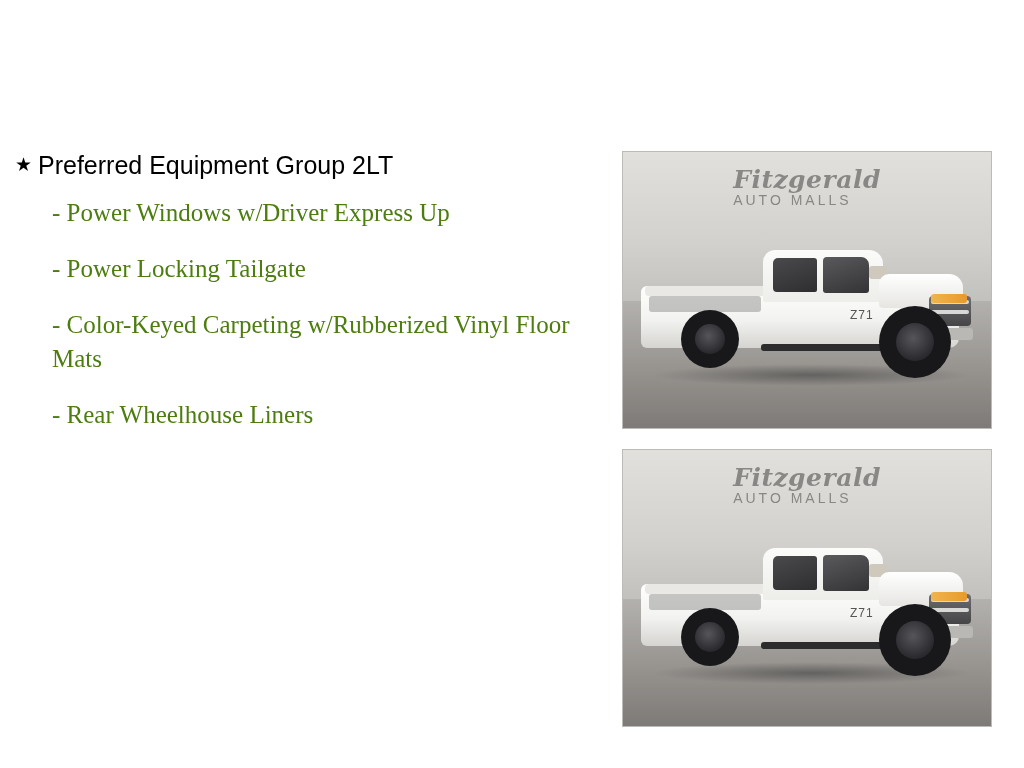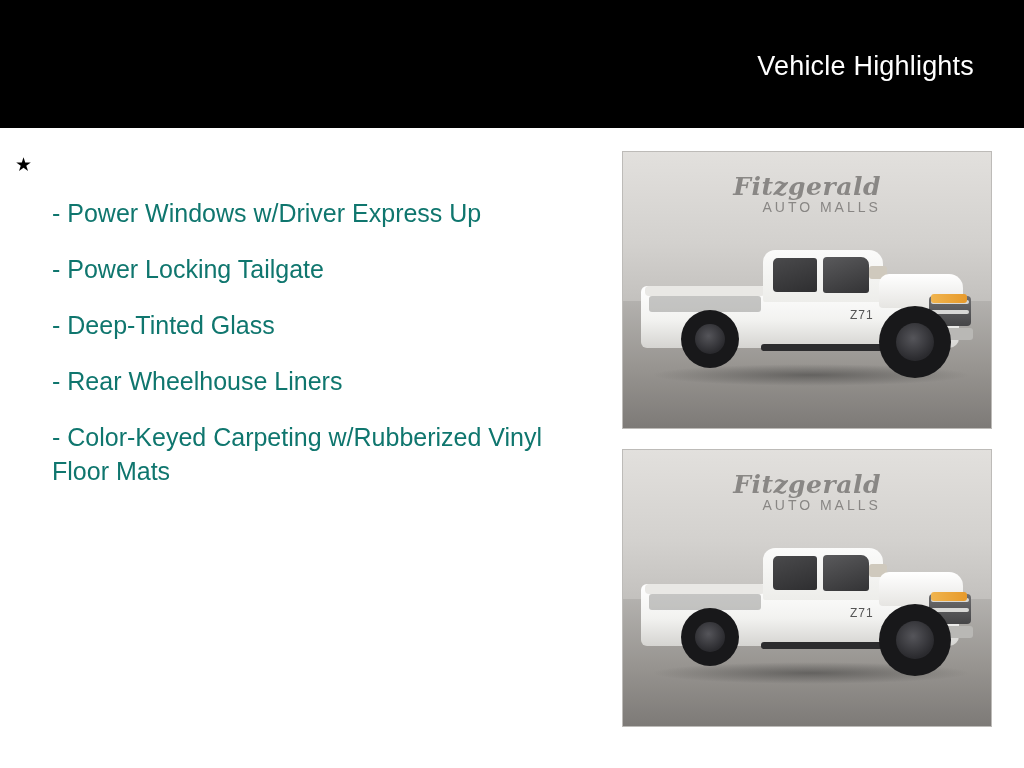--- a/index.html
+++ b/index.html
@@ -64,23 +64,24 @@
     color: #000000;
     padding-left: 3px;
   }
   .bullet-main-text {
     font-size: 25px;
     line-height: 34px;
   }
   .sub-item {
     font-size: 25px;
     line-height: 34px;
-    color: #0f766e;
+    color: #4d7c0f;
     margin: 0 0 22px 40px;
     max-width: 545px;
+    font-family: Liberation Serif, serif;
   }
   .sub-item:last-child { margin-bottom: 0; }
 
   .photos {
     position: absolute;
     left: 622px;
     top: 23px;
     width: 370px;
   }
   .photo {
@@ -98,23 +99,23 @@
     background: linear-gradient(180deg, #e2e0dd 0%, #d3d1ce 60%, #c2c0bd 100%);
   }
   .photo-bg-bottom {
     position: absolute;
     left: 0; bottom: 0; width: 100%; height: 46%;
     background: linear-gradient(180deg, #b3b1ae 0%, #96938f 55%, #7d7a77 100%);
   }
   .watermark {
     position: absolute;
     left: 50%;
-    top: 21px;
+    top: 14px;
     transform: translateX(-50%);
-    text-align: right;
+    text-align: left;
     color: #6e6c6a;
     opacity: 0.75;
   }
   .watermark .wm-main {
     font-family: "DejaVu Serif", serif;
     font-style: italic;
     font-weight: bold;
     font-size: 25px;
     letter-spacing: 0.5px;
     line-height: 28px;
@@ -250,37 +251,34 @@
     color: #555;
     letter-spacing: 1px;
     margin-left: 9px;
   }
 </style>
 </head>
 <body>
 
 <div class="slide">
 
-  <div class="header-bar">
-    <div class="header-title">Vehicle Highlights</div>
-  </div>
 
   <div class="content">
 
     <div class="bullets">
 
       <div class="bullet-main">
         <span class="star-icon">★</span>
+        <span class="bullet-main-text">Preferred Equipment Group 2LT</span>
       </div>
 
       <div class="sub-item">- Power Windows w/Driver Express Up</div>
       <div class="sub-item">- Power Locking Tailgate</div>
-      <div class="sub-item">- Deep-Tinted Glass</div>
+      <div class="sub-item">- Color-Keyed Carpeting w/Rubberized Vinyl Floor Mats</div>
       <div class="sub-item">- Rear Wheelhouse Liners</div>
-      <div class="sub-item">- Color-Keyed Carpeting w/Rubberized Vinyl Floor Mats</div>
 
     </div>
 
     <div class="photos">
 
       <div class="photo">
         <div class="photo-bg-top"></div>
         <div class="photo-bg-bottom"></div>
         <div class="watermark">
           <div class="wm-main">Fitzgerald</div>

